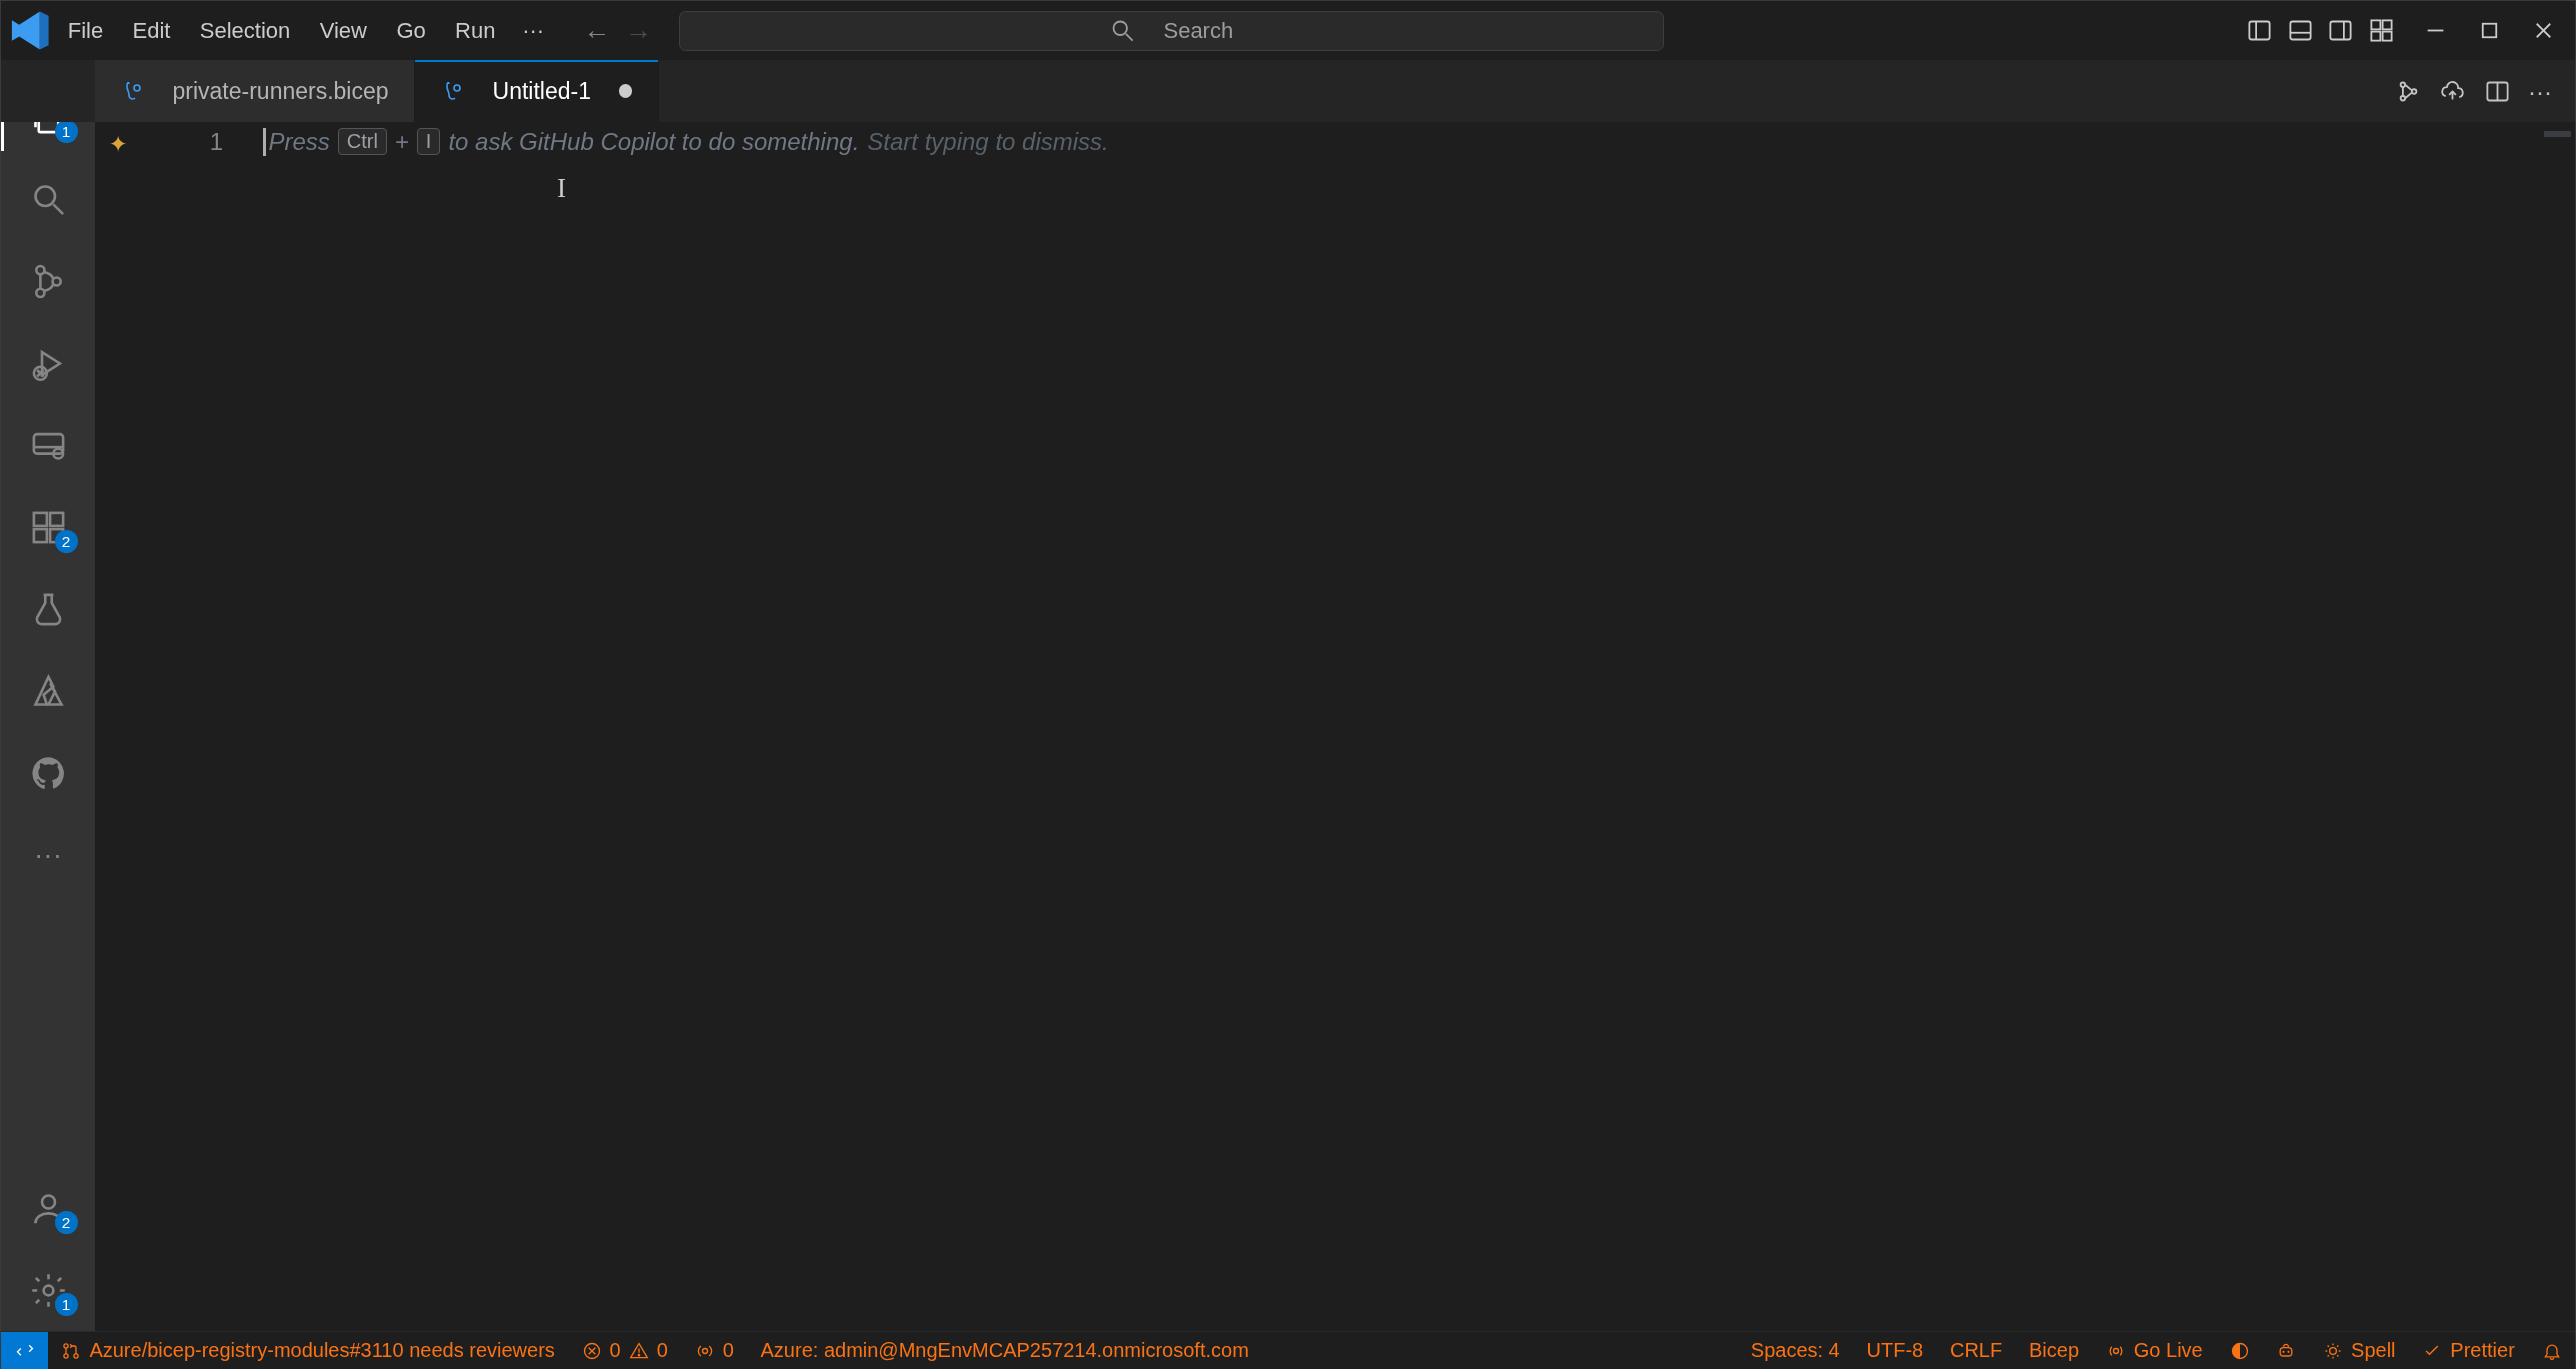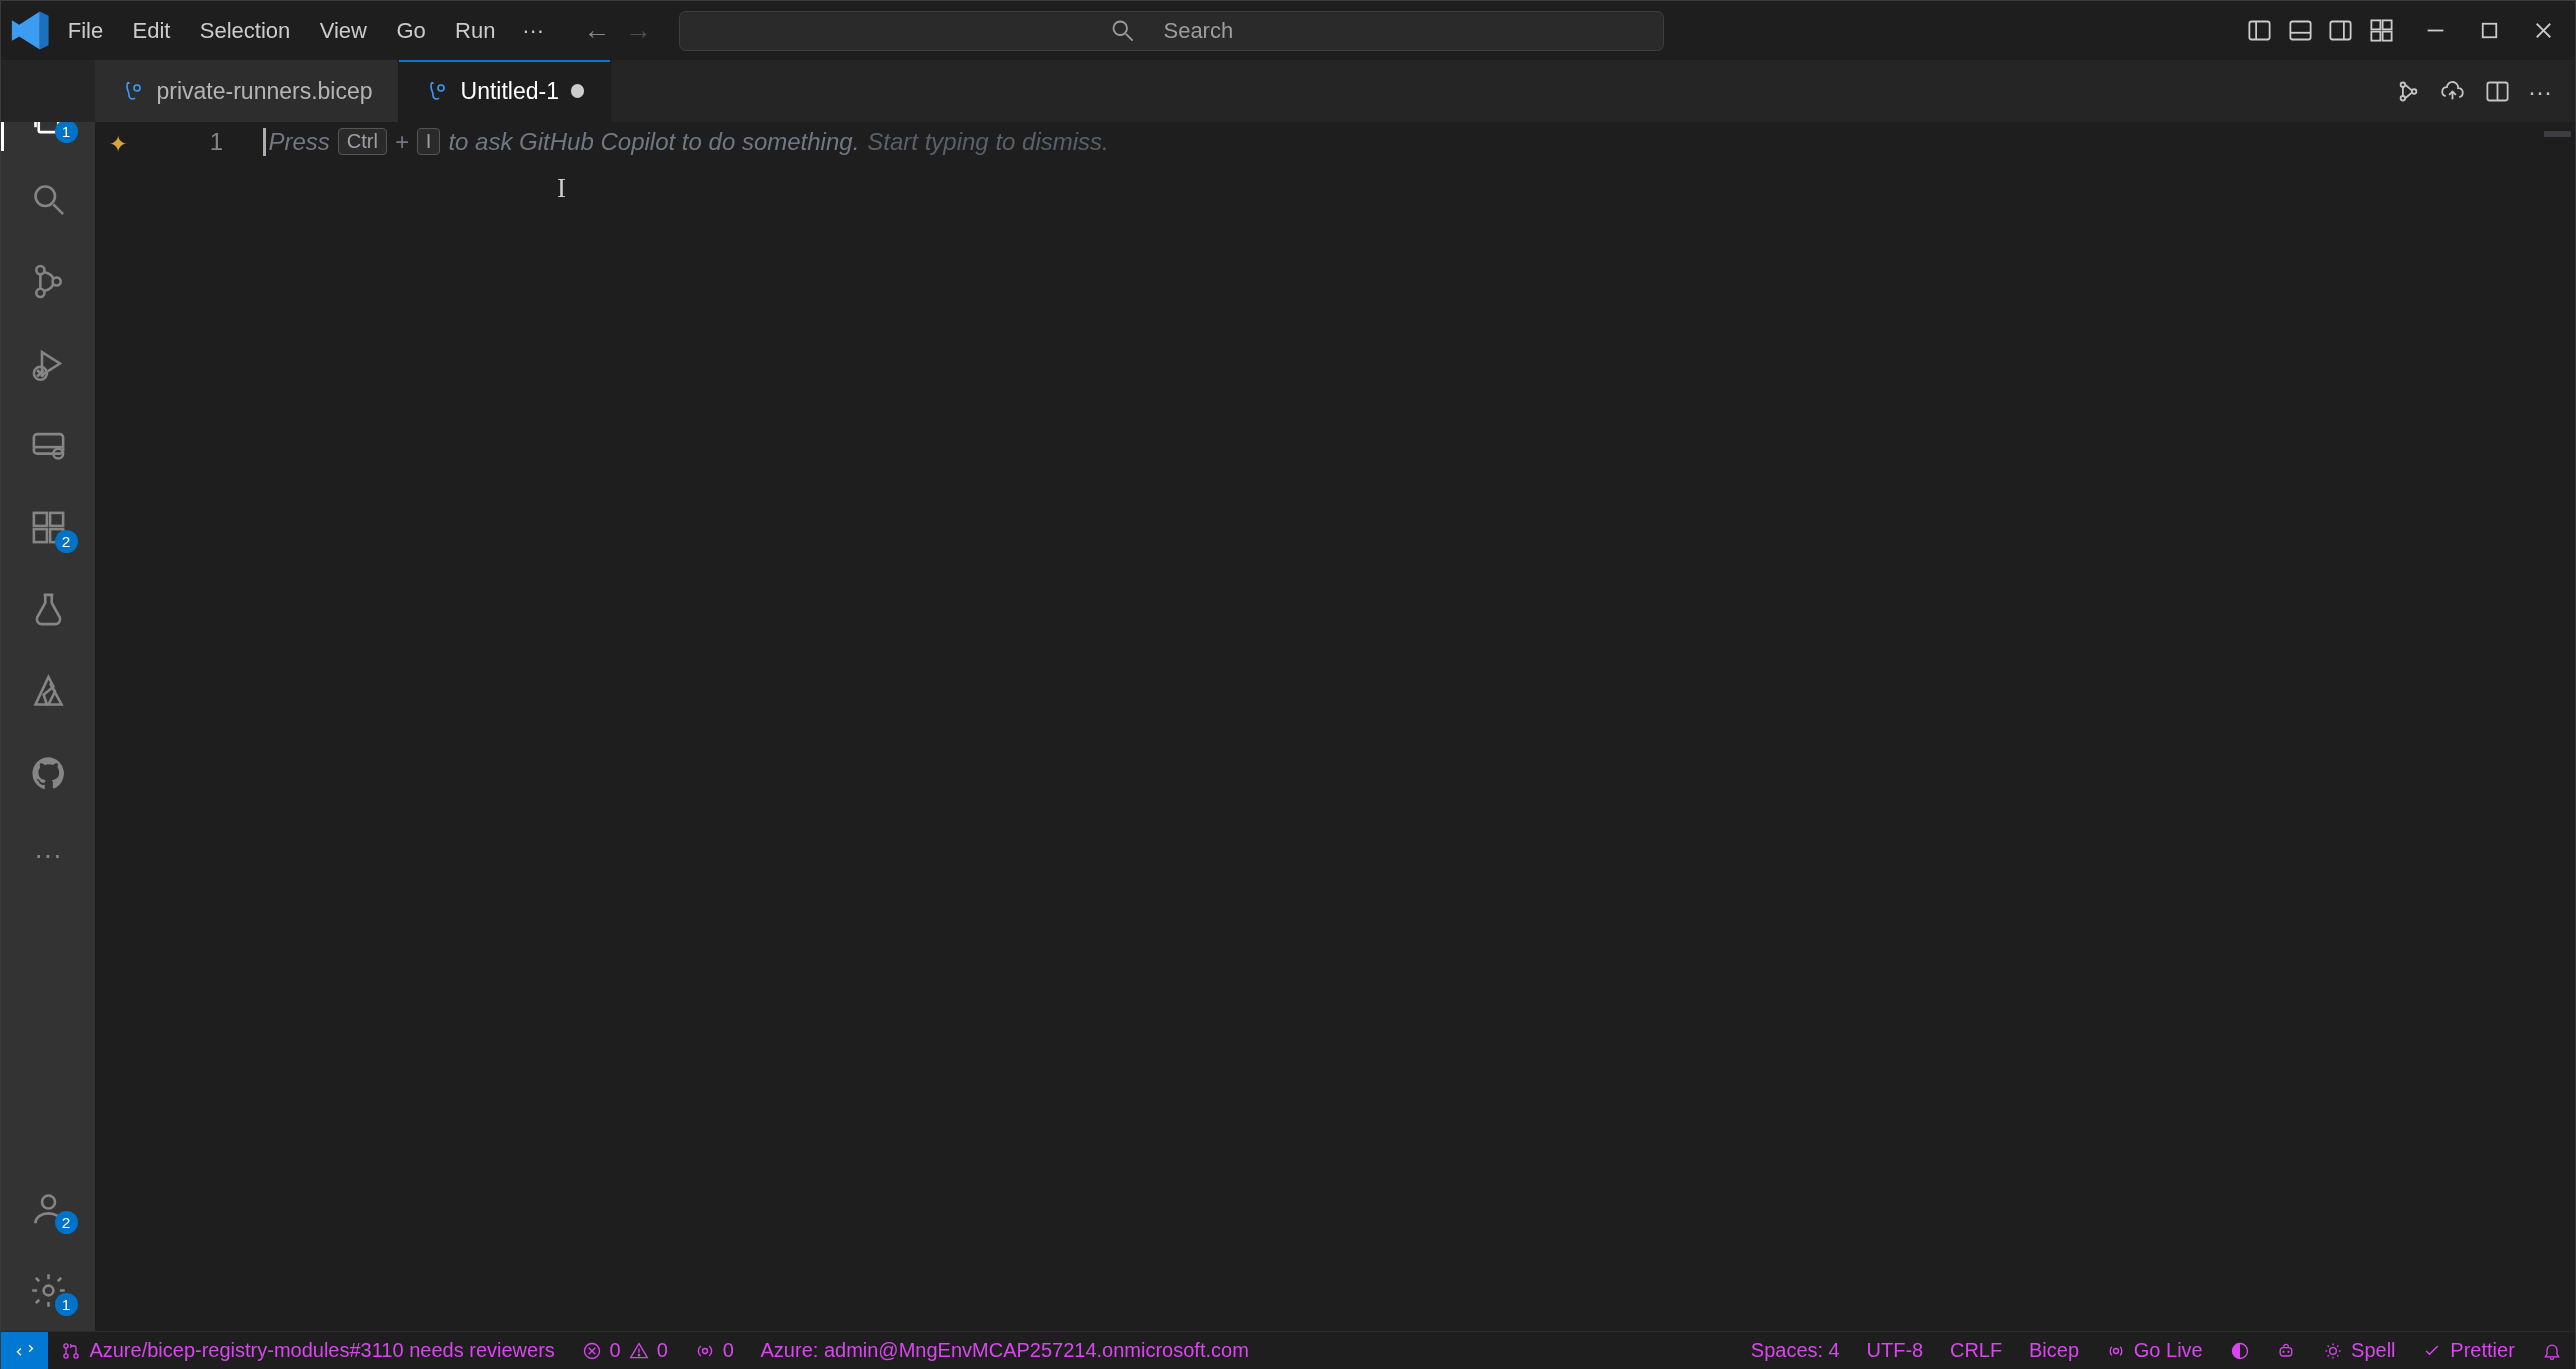--- a/index.html
+++ b/index.html
@@ -60,21 +60,21 @@
   
   .tabbar{
     height:62px;flex:0 0 62px;
     background:var(--bg2);
     display:flex;align-items:stretch;
     font-size:23px;
     padding-left:94px; 
     position:relative;
   }
   .tab{
-    display:flex;align-items:center;gap:12px;
+    display:flex;align-items:center;gap:28px;
     padding:0 25.5px;
     background:var(--tab-inactive);
     color:#b5b5b5;
     border-right:0.7px solid #1b1b1b;
     position:relative;
     justify-content:flex-end;
   }
   .tab.active{
     background:var(--tab-active);color:#fff;
   }
@@ -151,21 +151,21 @@
   .minimap-mark{
     position:absolute;right:4px;top:9.4px;width:27px;height:5.4px;background:#3a3d41;
   }
 
   
   .statusbar{
     height:38px;flex:0 0 38px;
     background:var(--bg);
     border-top:0.7px solid #2a2a2a;
     display:flex;align-items:center;
-    font-size:20px;color:#d946ef;
+    font-size:20px;color:#f97316;
   }
   .statusbar .remote{
     width:47px;height:100%;background:#0078d4;display:flex;align-items:center;justify-content:center;
   }
   .statusbar .sb-item{display:flex;align-items:center;gap:8px;padding:0 13.4px;white-space:nowrap;}
   .statusbar .sb-spacer{flex:1;}
   .statusbar svg{width:20px;height:20px;}
 
   
   svg{stroke:currentColor;fill:none;stroke-width:1.6;}

